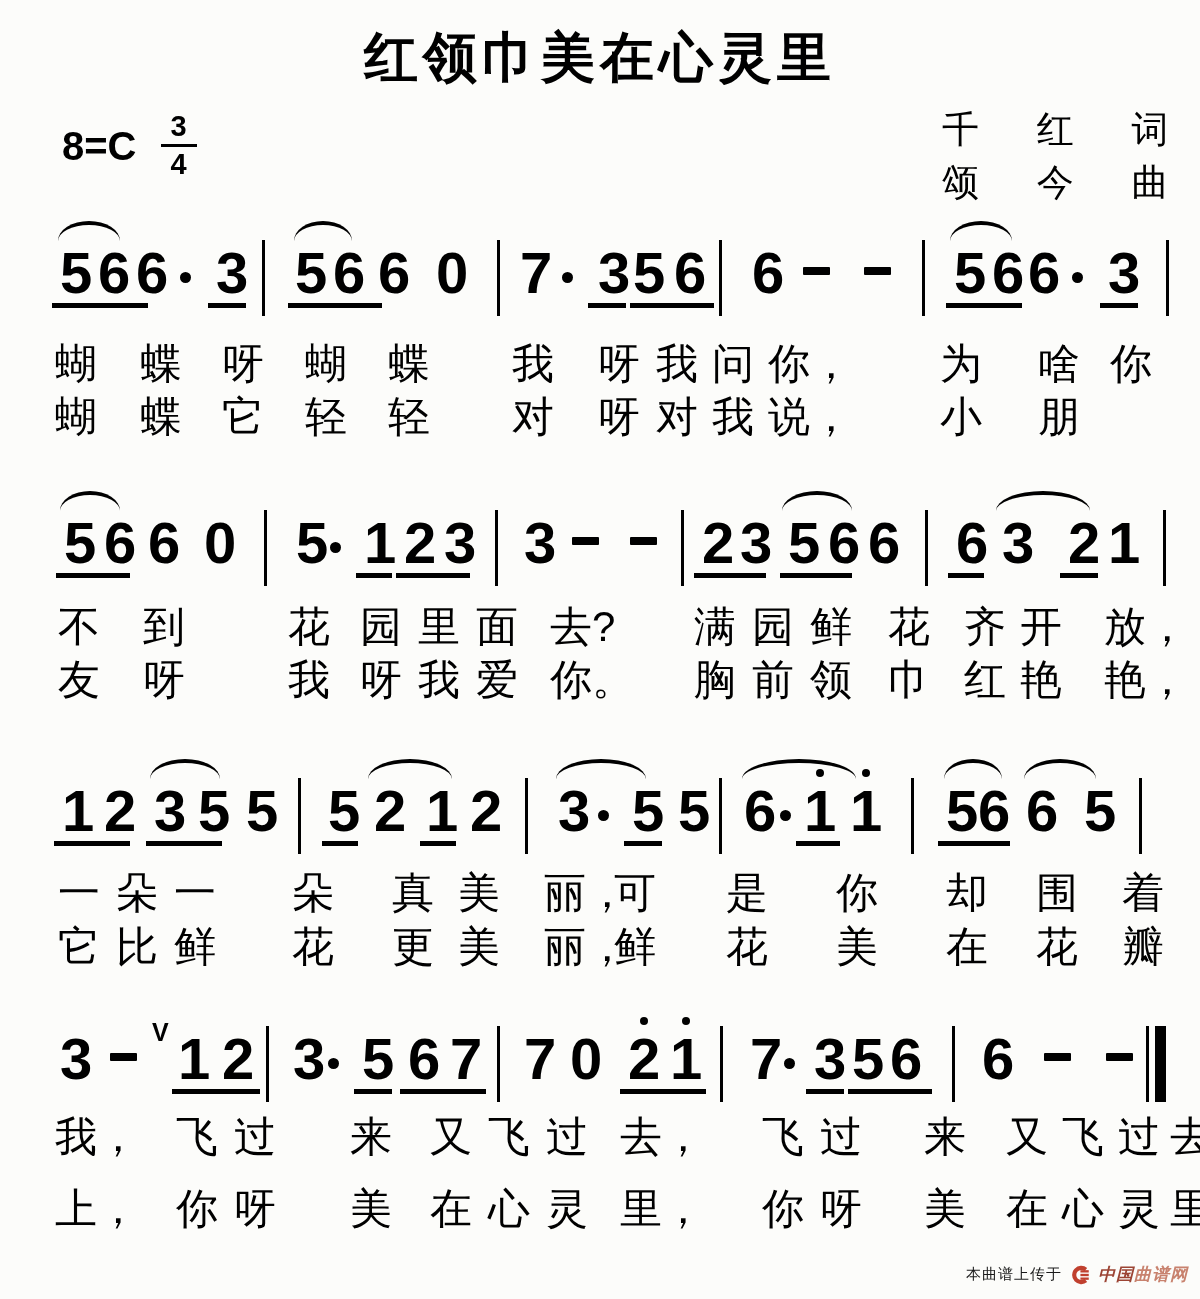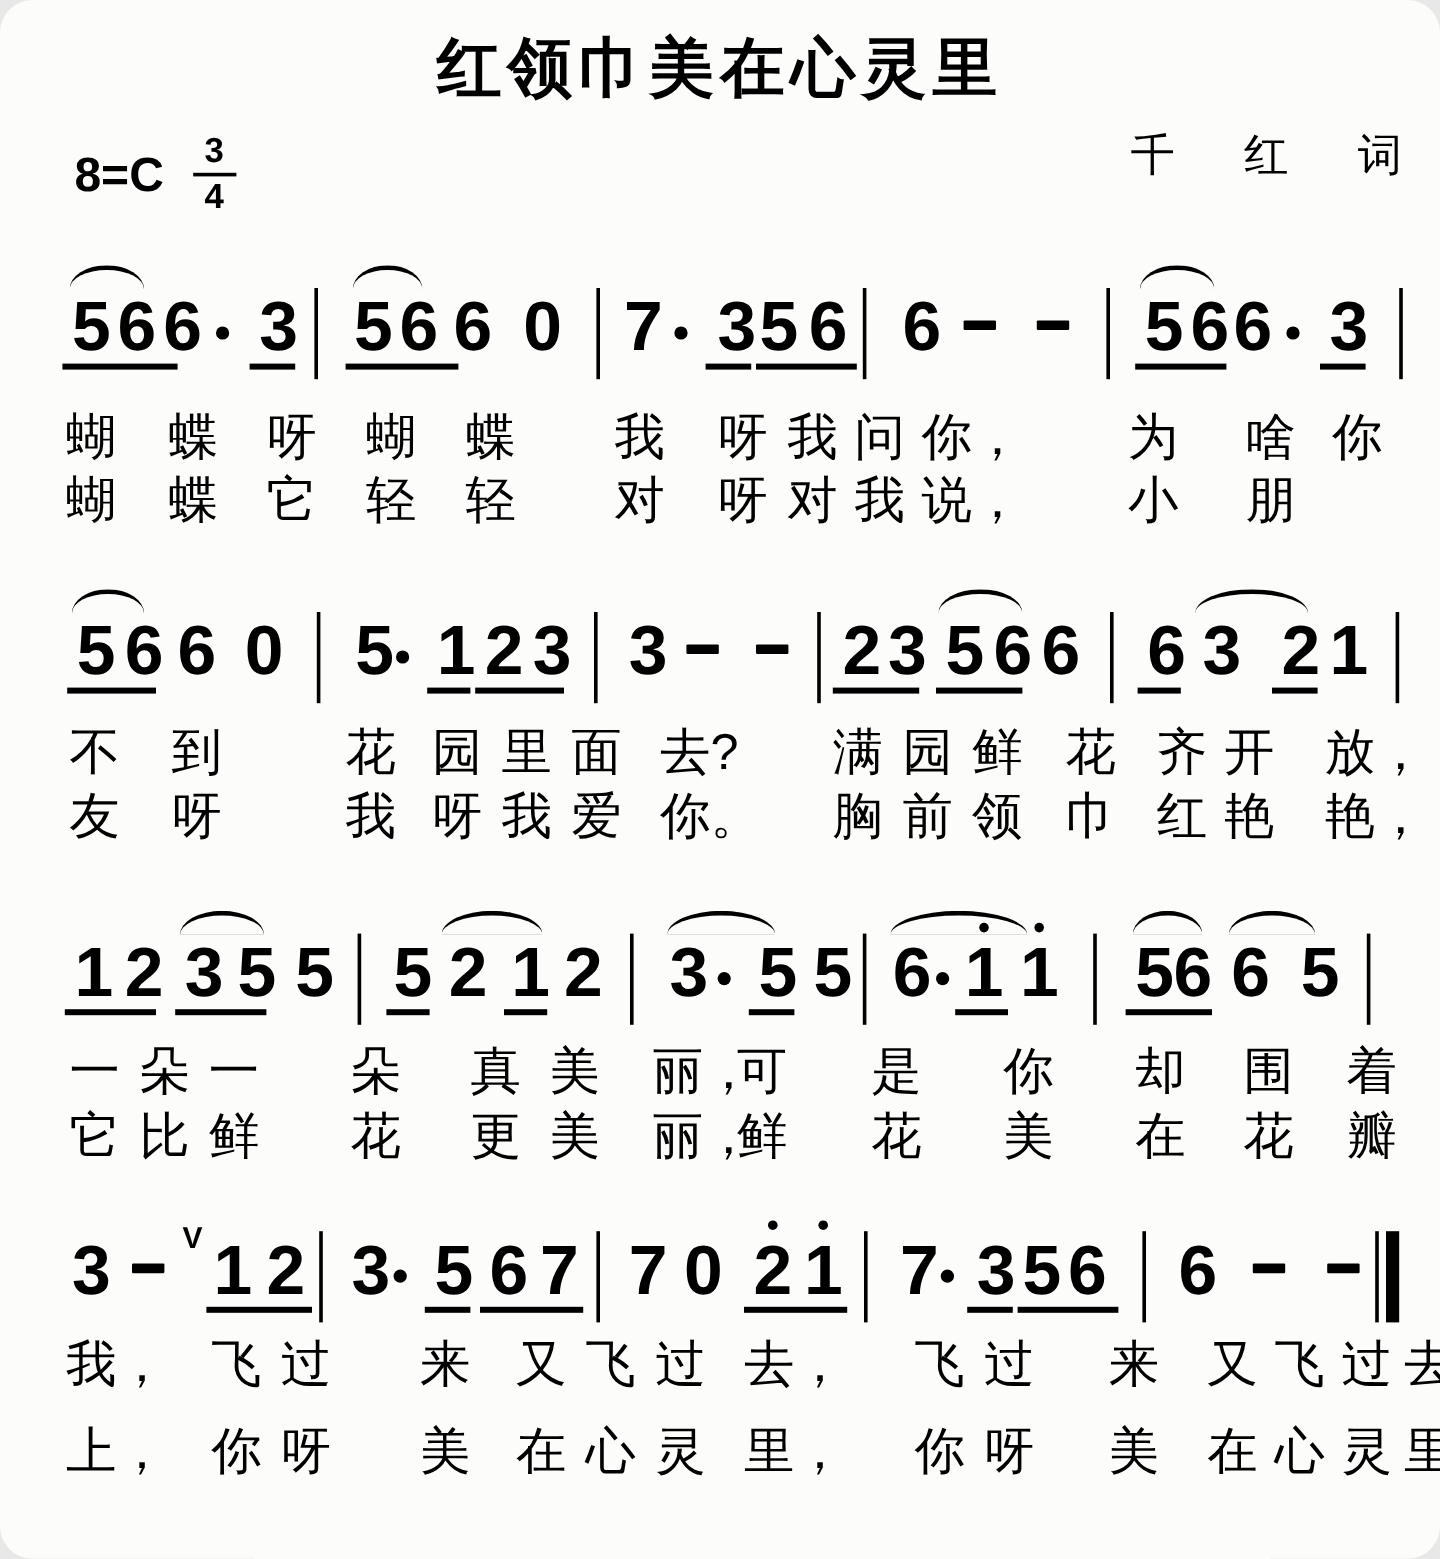--- a/index.html
+++ b/index.html
@@ -1,17 +1,17 @@
 <!DOCTYPE html>
 <html><head>
 <meta charset="utf-8">
 <style>
   html,body{margin:0;padding:0;background:#e8e8e8;}
   .page{position:relative;width:1200px;height:1299px;margin:0 auto;background:#fcfcfa;overflow:hidden;
-        font-family:"Liberation Sans",sans-serif;color:#000;border-radius:27px;}
+        font-family:"Liberation Sans",sans-serif;color:#000;}
   
   .title{position:absolute;top:30px;left:0;width:1200px;text-align:center;
          font-weight:900;font-size:54px;line-height:1;letter-spacing:5px;}
   .subtitle{position:absolute;top:121px;left:0;width:1200px;text-align:center;
             font-weight:700;font-size:32px;line-height:1;letter-spacing:2px;}
   .keysig{position:absolute;top:112px;left:62px;display:flex;align-items:center;
           font-weight:700;font-size:40px;line-height:1;}
   .frac{display:inline-flex;flex-direction:column;align-items:center;margin-left:24px;
         font-weight:700;font-size:29px;line-height:1;}
   .frac-bar{width:36px;height:3px;background:#000;margin:3px 0;}
@@ -53,20 +53,21 @@
     <span>8=C</span>
     <span class="frac">
       <span>3</span>
       <span class="frac-bar"></span>
       <span>4</span>
     </span>
   </div>
 
   <div class="credits">
     <div class="row">千 红 词</div>
+    <div class="row">颂 今 曲</div>
   </div>
 
   <div id="score">
       <div class="score-line" style="top: 250px;">
         <span class="note" style="left: 60px;">5</span>
         <span class="note" style="left: 98px;">6</span>
         <span class="note" style="left: 136px;">6</span>
         <span class="dur-dot" style="left: 180px;"></span>
         <span class="note" style="left: 216px;">3</span>
         <span class="note" style="left: 295px;">5</span>
@@ -321,14 +322,28 @@
         <span class="lyric" style="left: 762px; top: 152px;">你</span>
         <span class="lyric" style="left: 820px; top: 152px;">呀</span>
         <span class="lyric" style="left: 924px; top: 152px;">美</span>
         <span class="lyric" style="left: 1006px; top: 152px;">在</span>
         <span class="lyric" style="left: 1062px; top: 152px;">心</span>
         <span class="lyric" style="left: 1118px; top: 152px;">灵</span>
         <span class="lyric" style="left: 1170px; top: 152px;">里。</span>
       </div>
     </div>
 
+  <div class="footer">
+    <span class="upl">本曲谱上传于</span>
+    <span class="logo" style="color: rgb(192, 64, 46);">
+      <svg width="20" height="20" viewBox="0 0 24 24" aria-hidden="true">
+        <path d="M19 5.5A8.5 8.5 0 1 0 19 18.5" fill="none" stroke="currentColor" stroke-width="5"></path>
+        <g fill="currentColor">
+          <rect x="12.5" y="6.2" width="10" height="2.8"></rect>
+          <rect x="12.5" y="10.6" width="10" height="2.8"></rect>
+          <rect x="12.5" y="15" width="10" height="2.8"></rect>
+        </g>
+      </svg>
+    </span>
+    <span class="sitename"><b style="color: rgb(156, 68, 52);">中国</b><b style="color: rgb(200, 130, 110);">曲谱网</b></span>
+  </div>
 
 </div>
 
 </body></html>

